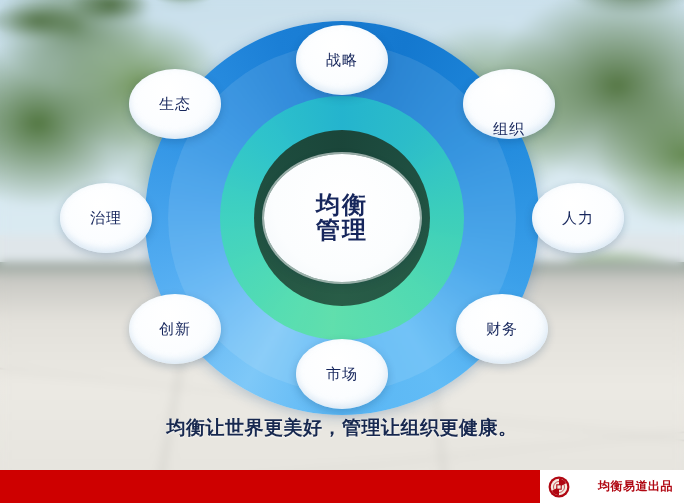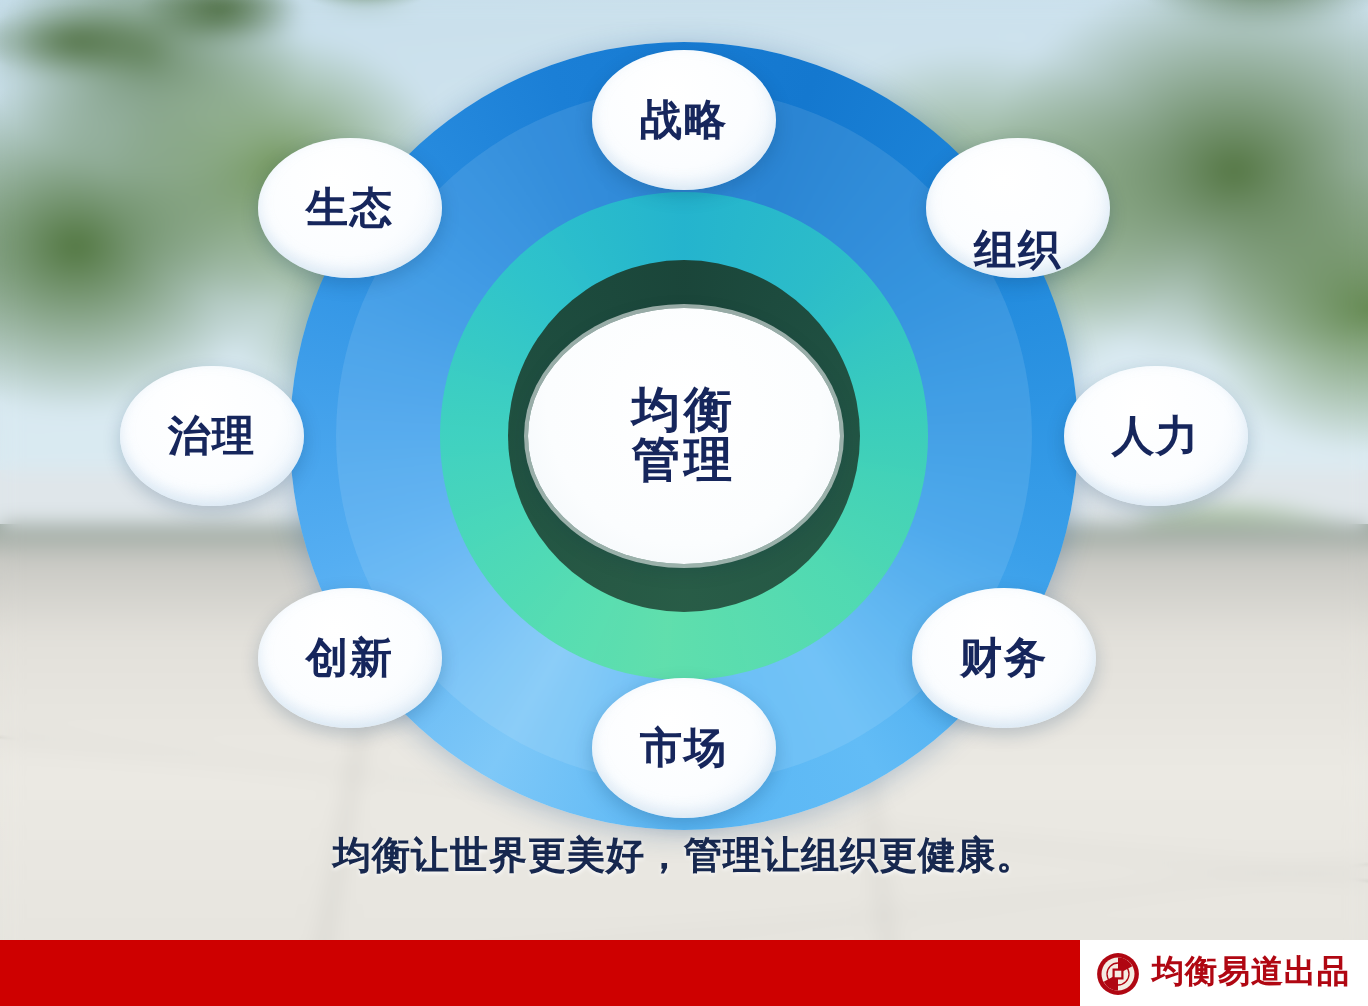--- a/index.html
+++ b/index.html
@@ -81,32 +81,32 @@
 
   
   .spokes{position:absolute;left:0;top:0;width:100%;height:100%;pointer-events:none;}
 
   
   .bubble{position:absolute;transform:translate(-50%,-50%);
     width:92px;height:70px;border-radius:50%;
     background:radial-gradient(ellipse at 42% 30%, #ffffff 0%, #fbfdff 55%, #e7f1fa 100%);
     box-shadow:0 3px 9px rgba(10,50,90,.22), inset 0 -3px 7px rgba(170,200,225,.35);
     display:flex;align-items:center;justify-content:center;
-    color:#16265c;font-weight:700;font-size:21px;letter-spacing:1px;white-space:nowrap;}
+    color:#16265c;font-weight:400;font-size:15px;letter-spacing:1px;white-space:nowrap;}
 
   
   .caption{position:absolute;left:0;right:0;top:415px;text-align:center;
     color:#17284f;font-weight:700;font-size:19px;letter-spacing:.5px;
     text-shadow:0 1px 2px rgba(255,255,255,.8);}
 
   
   .redbar{position:absolute;left:0;right:0;bottom:0;height:33px;background:#ce0000;}
   .brandpanel{position:absolute;right:0;bottom:0;width:144px;height:33px;
     background:#ffffff;display:flex;align-items:center;gap:6px;padding-left:8px;box-sizing:border-box;}
-  .brandtext{color:#b00712;font-weight:700;font-size:16px;letter-spacing:.5px;white-space:nowrap;}
+  .brandtext{color:#b00712;font-weight:700;font-size:12px;letter-spacing:.5px;white-space:nowrap;margin-left:22px;}
   .logo{width:22px;height:22px;flex:0 0 22px;}
 </style>
 </head>
 <body>
 
 <div id="stage">
 
   <div class="bg">
     <div class="bg-sky"></div>
     <div class="bg-trees"></div>

